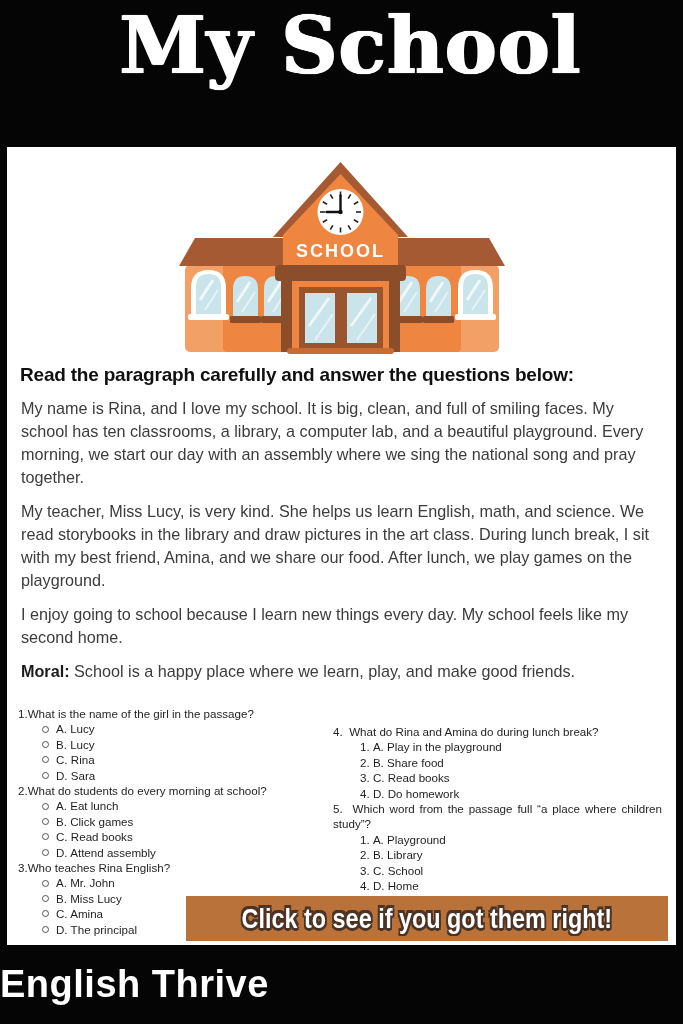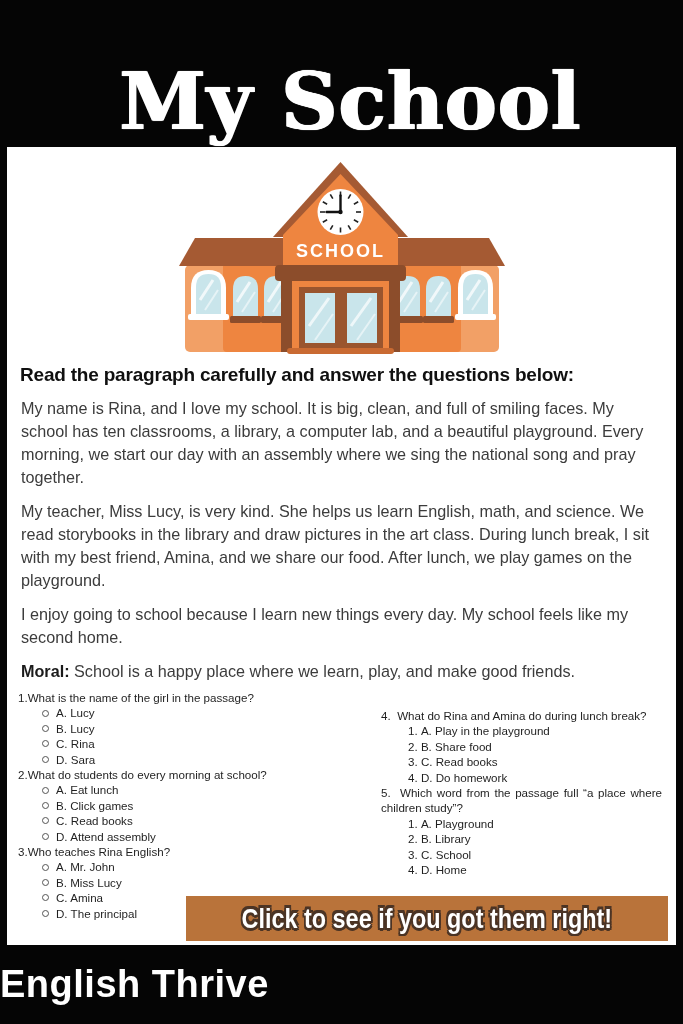--- a/index.html
+++ b/index.html
@@ -1,30 +1,30 @@
 <!DOCTYPE html>
 <html><head>
 <meta charset="utf-8">
 <style>
   html,body{margin:0;padding:0;background:#000;}
   .page{position:relative;width:683px;height:1024px;background:#050505;overflow:hidden;
         font-family:"Liberation Sans",sans-serif;}
   
-  .hdr{height:147px;display:flex;align-items:flex-end;justify-content:center;padding-left:18px;}
+  .hdr{height:147px;display:flex;align-items:flex-start;justify-content:center;padding-left:18px;}
   .title{font-family:"DejaVu Serif",serif;font-weight:bold;font-size:78px;color:#fff;
          letter-spacing:1px;text-shadow:0 0 1px #fff,1px 0 0 #fff,-1px 0 0 #fff;}
   
   .paper{position:absolute;left:7px;top:147px;width:669px;height:798px;background:#fff;}
   .school-wrap{display:flex;justify-content:center;padding-top:11px;}
   .instruction{margin:6px 13px 0;font-weight:bold;font-size:19px;color:#101010;letter-spacing:-0.2px;}
   .para{margin:11px 14px 0;font-size:16.2px;line-height:1.42;color:#3c3c3c;}
   .moral{margin:13px 14px 0;font-size:16.2px;color:#3c3c3c;}
   .moral b{color:#1b1b1b;}
   
-  .questions{display:flex;margin:9px 14px 0 11px;font-size:11.6px;line-height:15.4px;color:#1f1f1f;gap:48px;}
+  .questions{display:flex;margin:25px 14px 0 11px;font-size:11.6px;line-height:15.4px;color:#1f1f1f;}
   .qcol{box-sizing:border-box;}
   .qcol-left{width:312px;}
   .qcol-right{flex:1;padding-top:18px;padding-left:3px;}
   .q-head{display:block;}
   .q-head.justify{text-align:justify;}
   .q-num{white-space:pre;}
   .opt{display:flex;align-items:center;}
   .qcol-left .opt{padding-left:24px;}
   .qcol-right .opt{padding-left:27px;}
   .ring{display:inline-block;width:5px;height:5px;border:1.2px solid #555;border-radius:50%;

